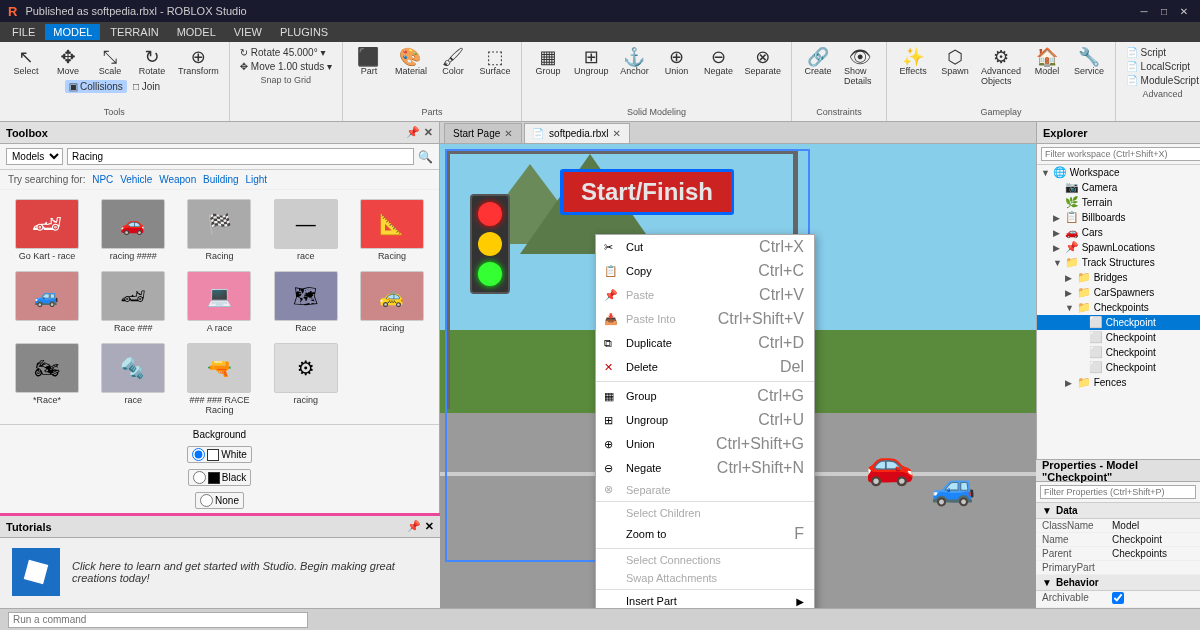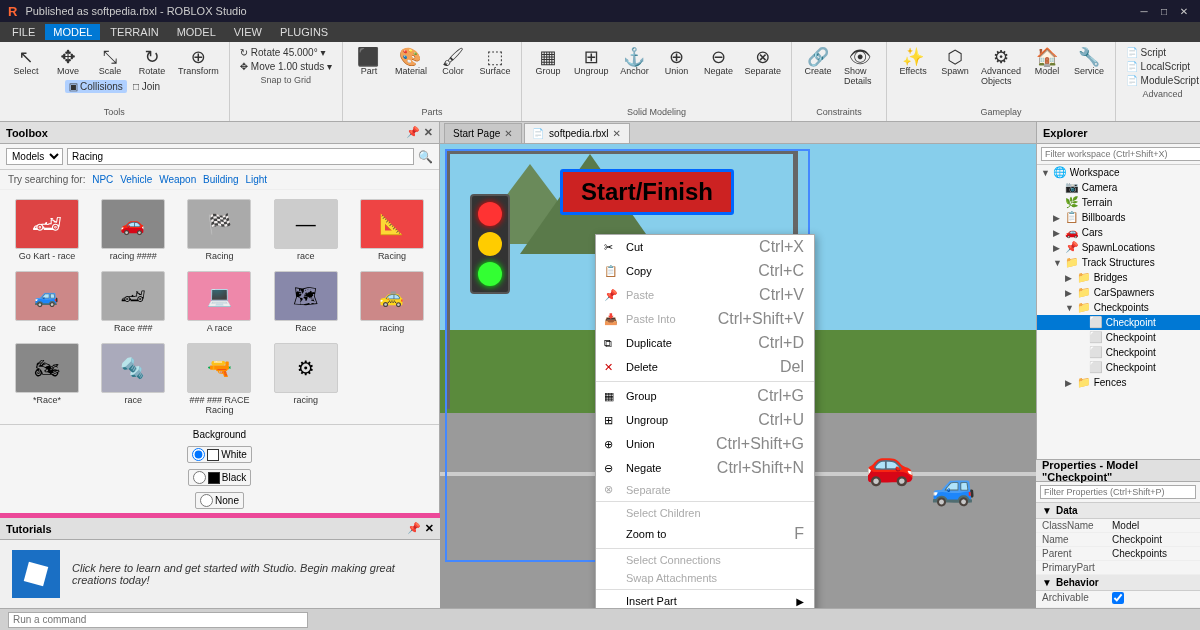--- a/index.html
+++ b/index.html
@@ -100,21 +100,21 @@
     }
     .bg-btn {
       display: flex; align-items: center; gap: 2px; cursor: pointer; padding: 1px 4px;
       border: 1px solid #aaa; border-radius: 2px; font-size: 10px;
     }
     .bg-btn input[type=radio] { margin: 0; }
     .color-swatch { width: 12px; height: 12px; border: 1px solid #333; }
 
     
     .tutorials {
-      background: #f0f0f0; border-top: 5px solid #ec4899; height: 96px;
+      background: #f0f0f0; border-top: 3px solid #ec4899; height: 96px;
     }
     .tutorials-header {
       height: 22px; background: #e0e0e0; border-bottom: 1px solid #aaa;
       display: flex; align-items: center; justify-content: space-between; padding: 0 6px;
       font-size: 11px; font-weight: bold;
     }
     .tutorials-content {
       display: flex; align-items: center; gap: 12px; padding: 8px 12px; height: calc(90px - 22px);
     }
     .tutorials-icon {
@@ -560,21 +560,21 @@
 
       <div class="scene-bg"></div>
 
       <div style="position:absolute; top:20px; left:30px; width:0; height:0; border-left:60px solid transparent; border-right:60px solid transparent; border-bottom:80px solid #6a8a5a;"></div>
       <div style="position:absolute; top:10px; left:80px; width:0; height:0; border-left:70px solid transparent; border-right:70px solid transparent; border-bottom:100px solid #5a7a4a;"></div>
 
       <div style="position:absolute; bottom:0; left:0; right:0; height:42%; background:#9a9a9a;">
         <div style="position:absolute; top:30%; left:0; right:0; height:4px; background:#fff; opacity:0.5;"></div>
       </div>
 
-      <div style="position:absolute; top:25px; left:120px; background:#cc2222; color:#000000; font-size:24px; font-weight:bold; padding:6px 18px; border-radius:3px; font-family:Arial,sans-serif; border: 3px solid #0066ff;">
+      <div style="position:absolute; top:25px; left:120px; background:#cc2222; color:#e5e5e5; font-size:24px; font-weight:bold; padding:6px 18px; border-radius:3px; font-family:Arial,sans-serif; border: 3px solid #0066ff;">
         <span>Start/Finish</span>
       </div>
 
       <div style="position:absolute; top:5px; left:5px; width:5px; height:260px; background:#666;"></div>
       <div style="position:absolute; top:5px; right:40%; width:5px; height:260px; background:#666;"></div>
       <div style="position:absolute; top:5px; left:5px; height:5px; right:40%; background:#666;"></div>
 
       <div style="position:absolute; top:50px; left:30px; background:#333; padding:6px; border-radius:4px; display:flex; flex-direction:column; gap:6px; border: 2px solid #555;">
         <div style="width:24px; height:24px; border-radius:50%; background:#ff3333; box-shadow: 0 0 6px #ff0000;"></div>
         <div style="width:24px; height:24px; border-radius:50%; background:#ffcc00;"></div>

